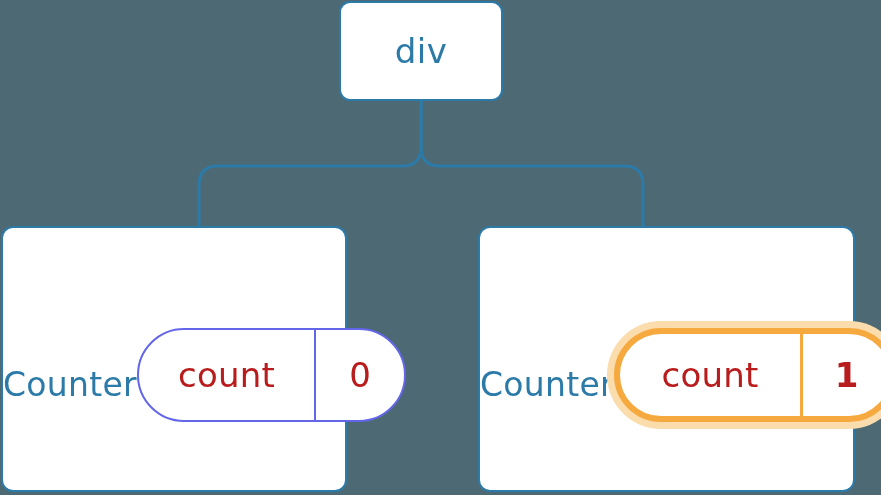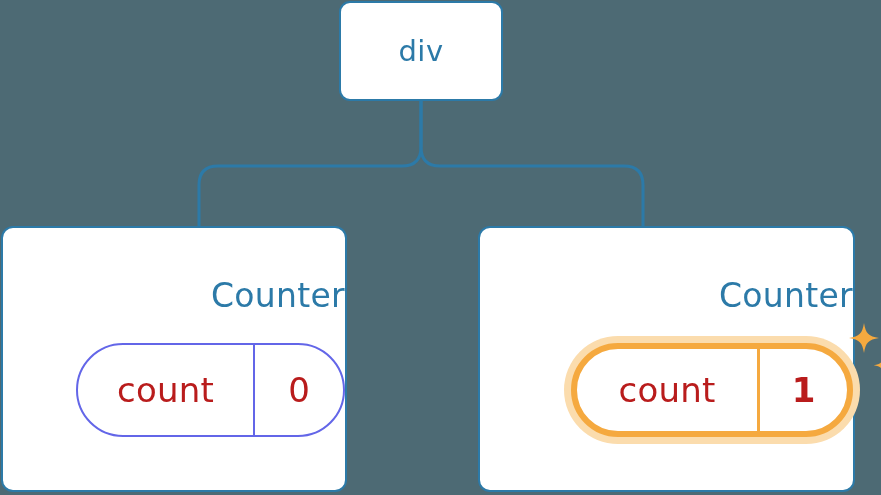--- a/index.html
+++ b/index.html
@@ -41,34 +41,34 @@
     top: 1px;
     width: 164px;
     height: 100px;
     border-radius: 11px;
     display: flex;
     align-items: center;
     justify-content: center;
   }
   .node-root-label {
     color: #2c7aa8;
-    font-size: 29px;
+    font-size: 34px;
     letter-spacing: 0.5px;
     line-height: 1;
   }
 
   .card {
     position: absolute;
     background: #ffffff;
     border: 2px solid #2c7aa8;
     border-radius: 12px;
     box-sizing: border-box;
     display: flex;
-    flex-direction: column;
-    align-items: flex-end;
+    flex-direction: row;
+    align-items: center;
   }
   .card-left {
     left: 1px;
     top: 226px;
     width: 346px;
     height: 266px;
   }
   .card-right {
     left: 478px;
     top: 226px;

